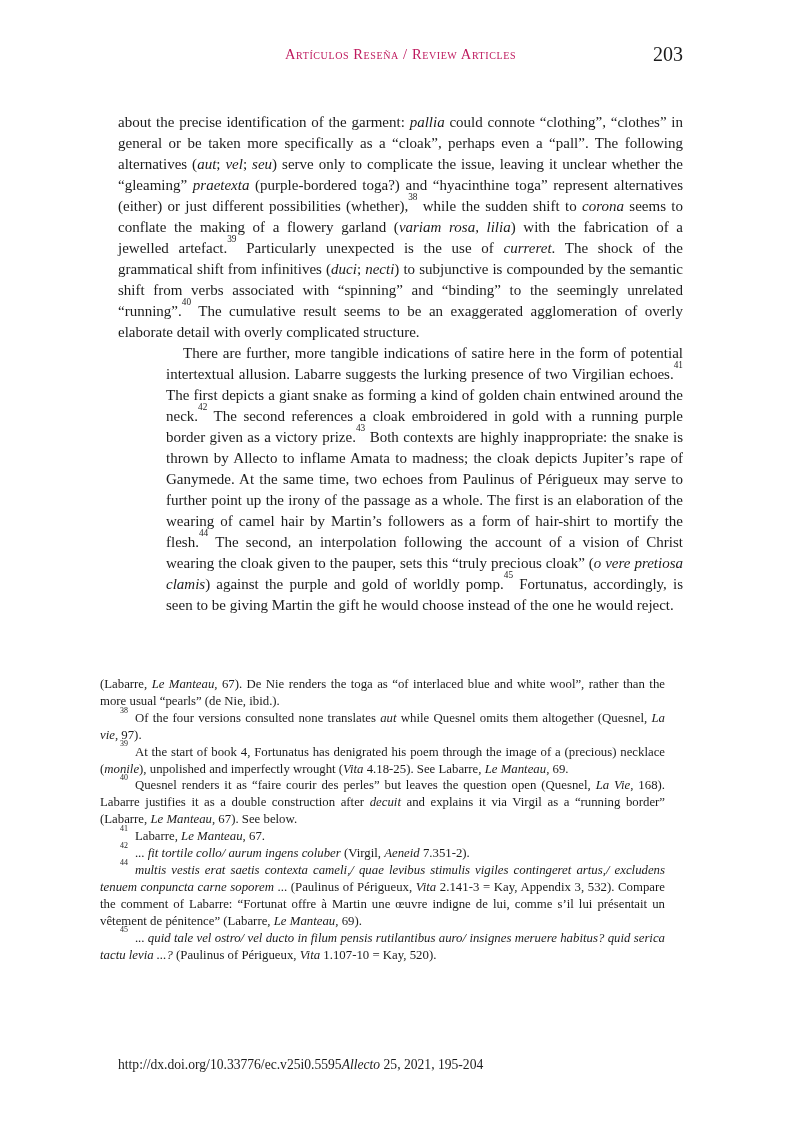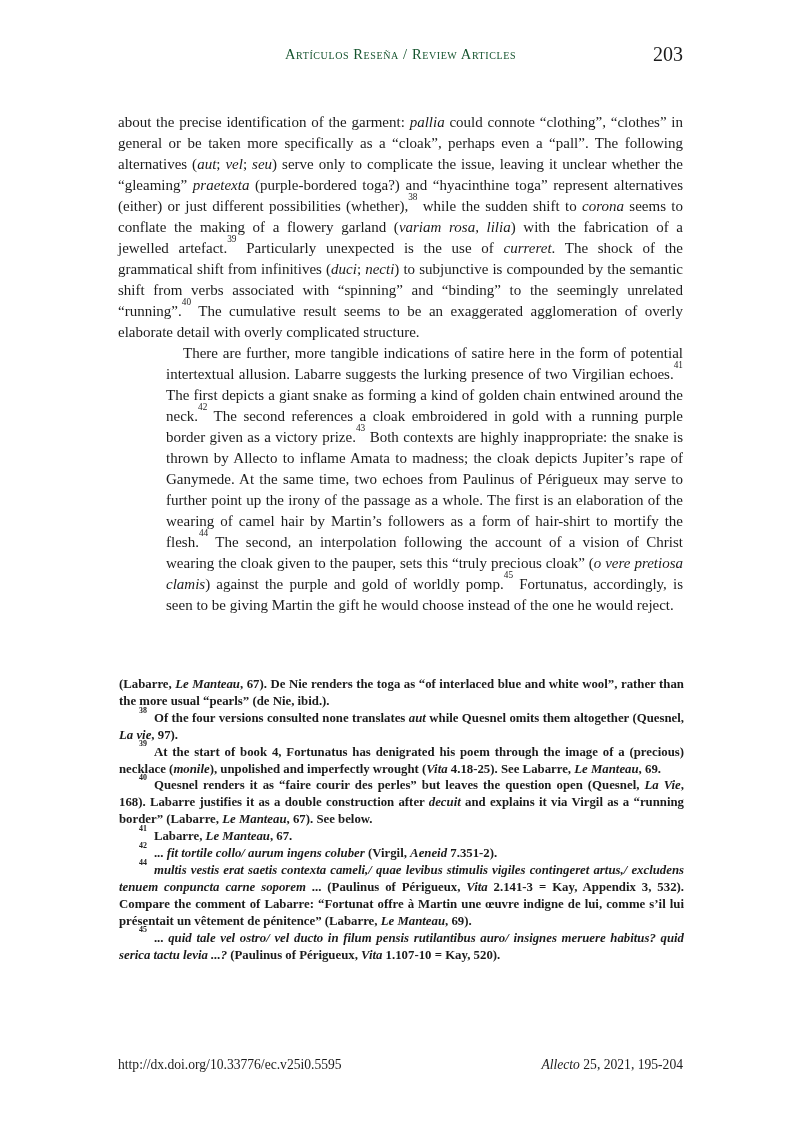--- a/index.html
+++ b/index.html
@@ -12,43 +12,43 @@
     font-family: "Liberation Serif", "DejaVu Serif", serif;
     color: #1b1b1b;
     overflow: hidden;
   }
   .page-header { position: absolute; top: 46px; left: 118px; width: 565px; }
   .running-title {
     text-align: center;
     font-variant: small-caps;
     font-size: 14.5px;
     letter-spacing: 0.6px;
-    color: #14532d;
+    color: #be185d;
   }
   .page-number { position: absolute; right: 0; top: -3px; font-size: 20px; }
 
   .body-text { position: absolute; top: 112px; left: 118px; width: 565px; }
   .para { margin: 0; font-size: 15px; line-height: 21px; text-align: justify; }
   .para.indent { text-indent: 17px; margin-left: 48px; }
 
   sup { font-size: 0.62em; position: relative; top: -0.5em; line-height: 0; }
   .it { font-style: italic; }
 
-  .footnotes { position: absolute; top: 676px; left: 119px; width: 565px; font-weight: bold; }
+  .footnotes { position: absolute; top: 676px; left: 100px; width: 565px; }
   .footnote { margin: 0; font-size: 12.8px; line-height: 16.9px; text-align: justify; }
   .footnote.fn-first-indent { text-indent: 20px; }
   .fn-num { margin-right: 7px; }
 
   .page-footer {
     position: absolute;
     top: 1057px;
     left: 118px;
     width: 565px;
     display: flex;
-    justify-content: space-between;
+    justify-content: flex-start;
     font-size: 13.6px;
   }
   .doi { color: #1b1b1b; text-decoration: none; }
 </style>
 </head>
 <body>
 
 <div class="page">
 
   <header class="page-header">

